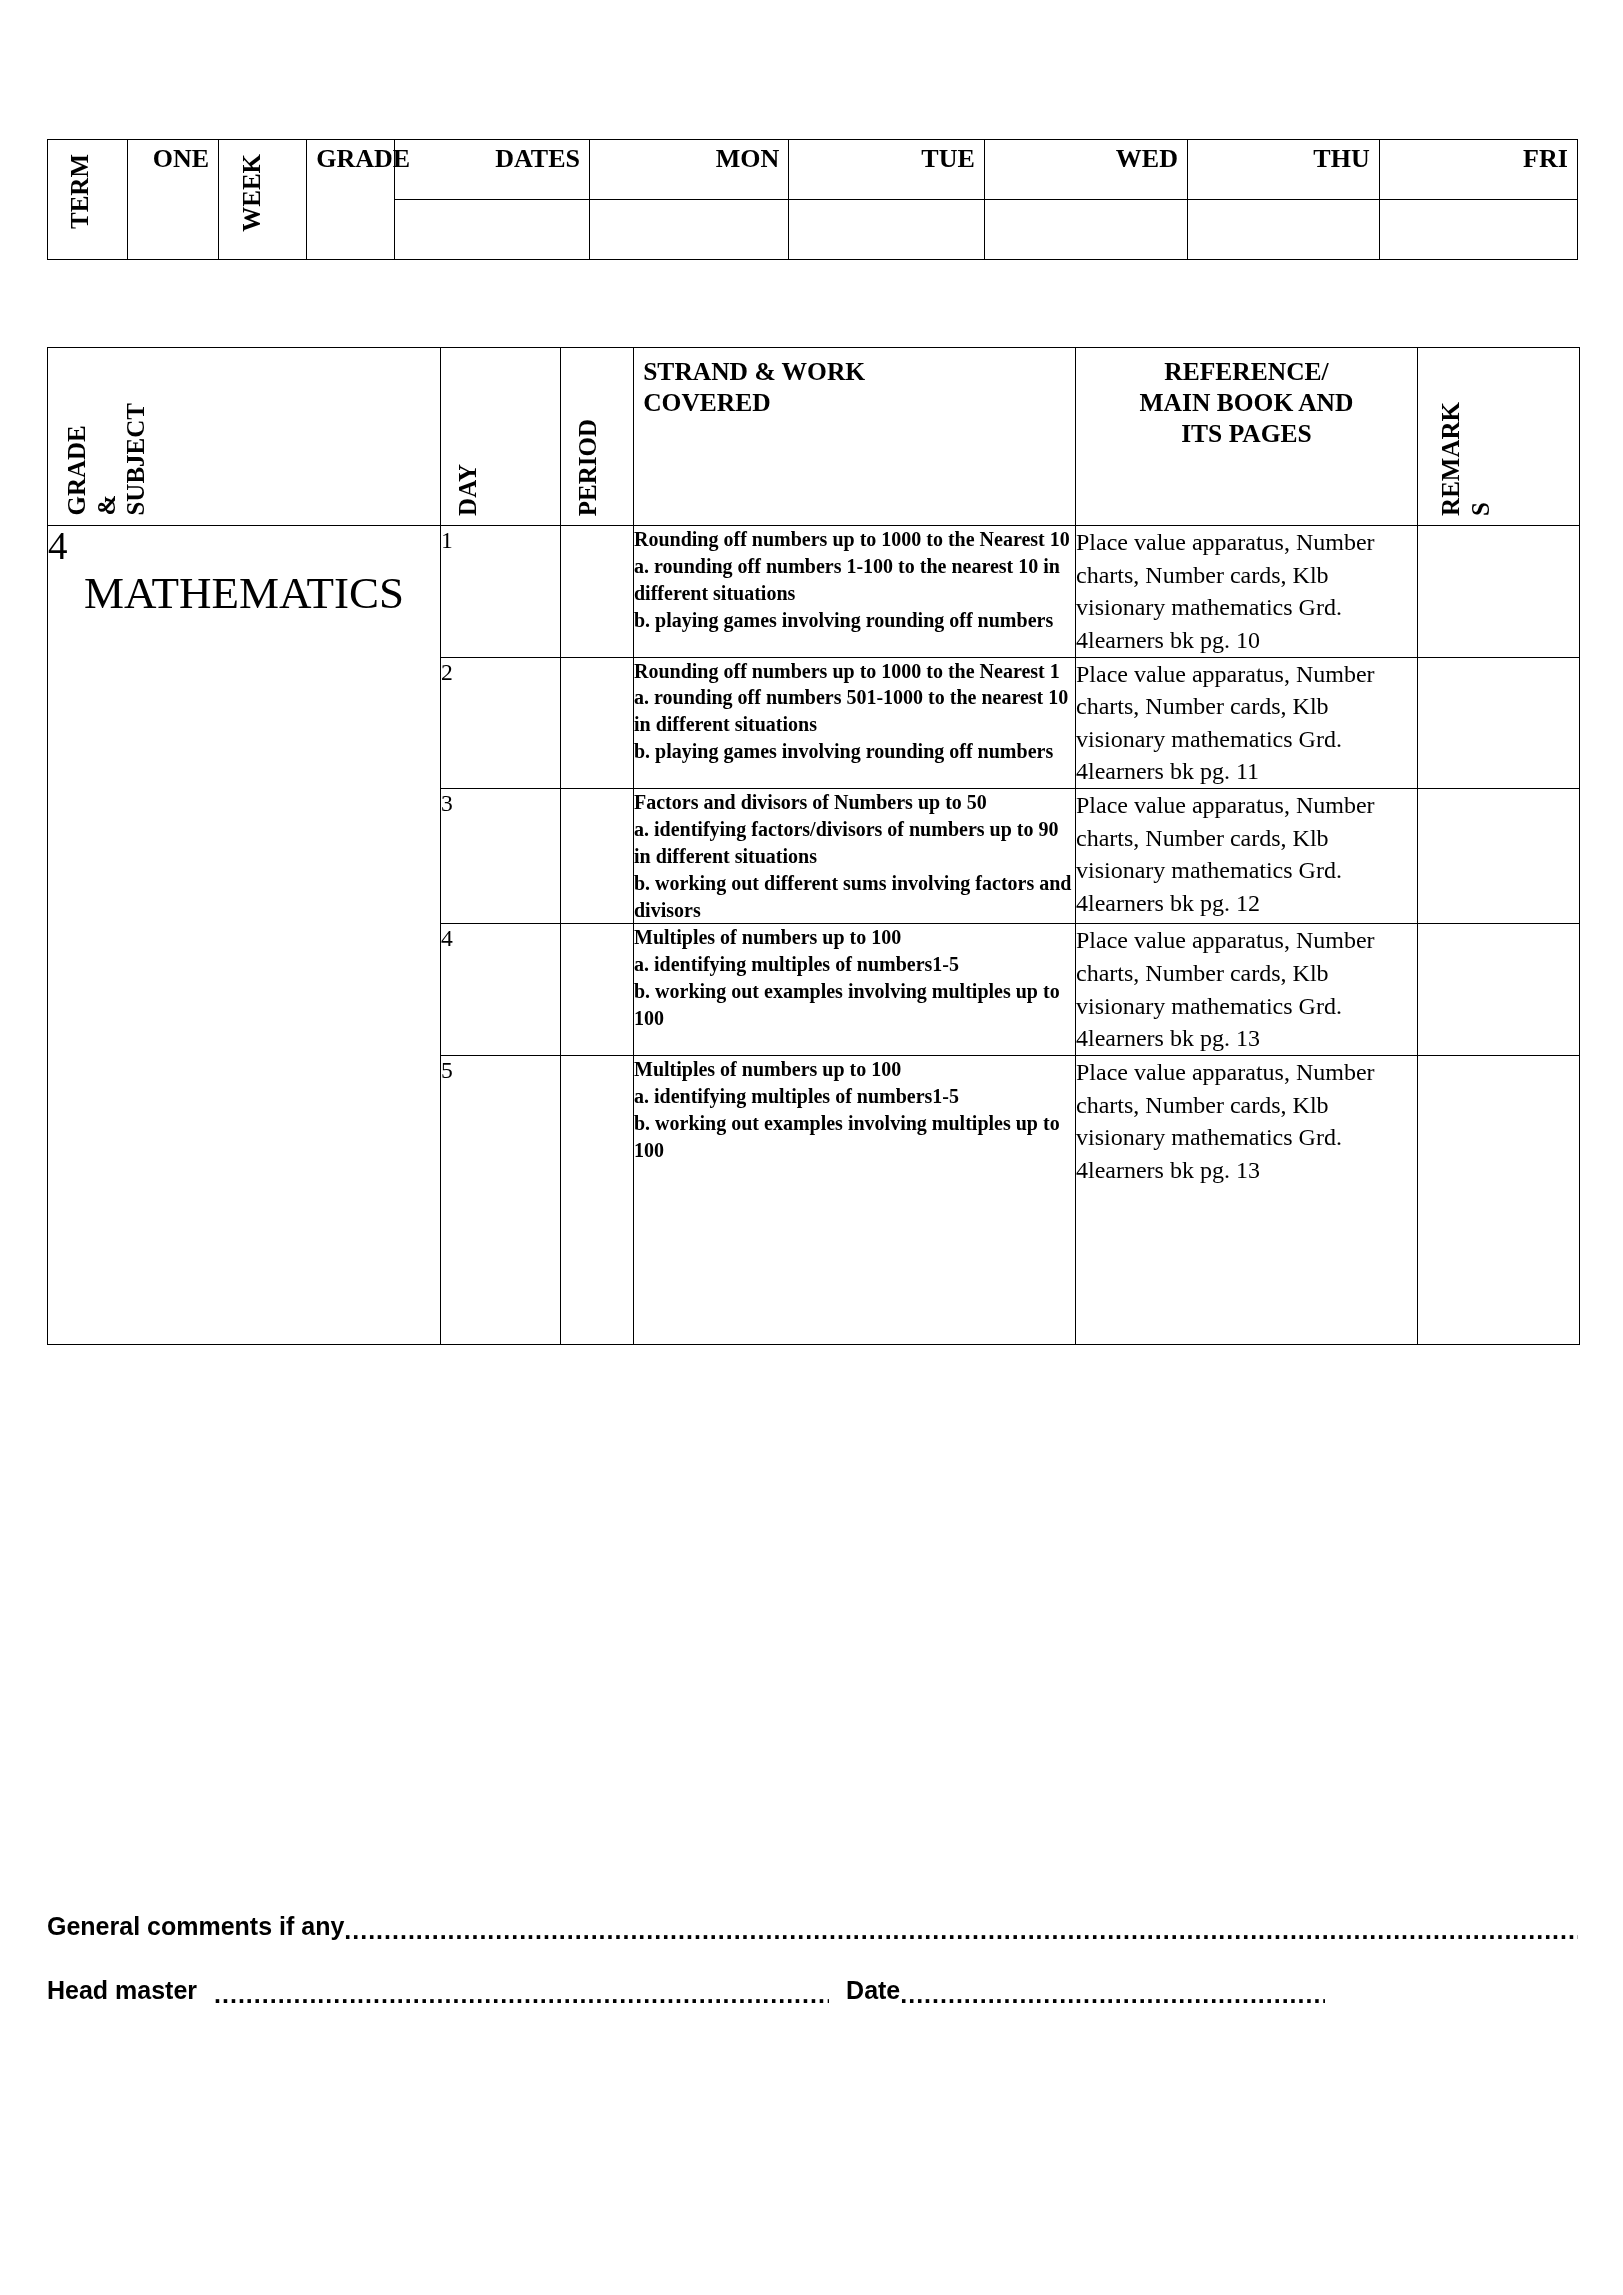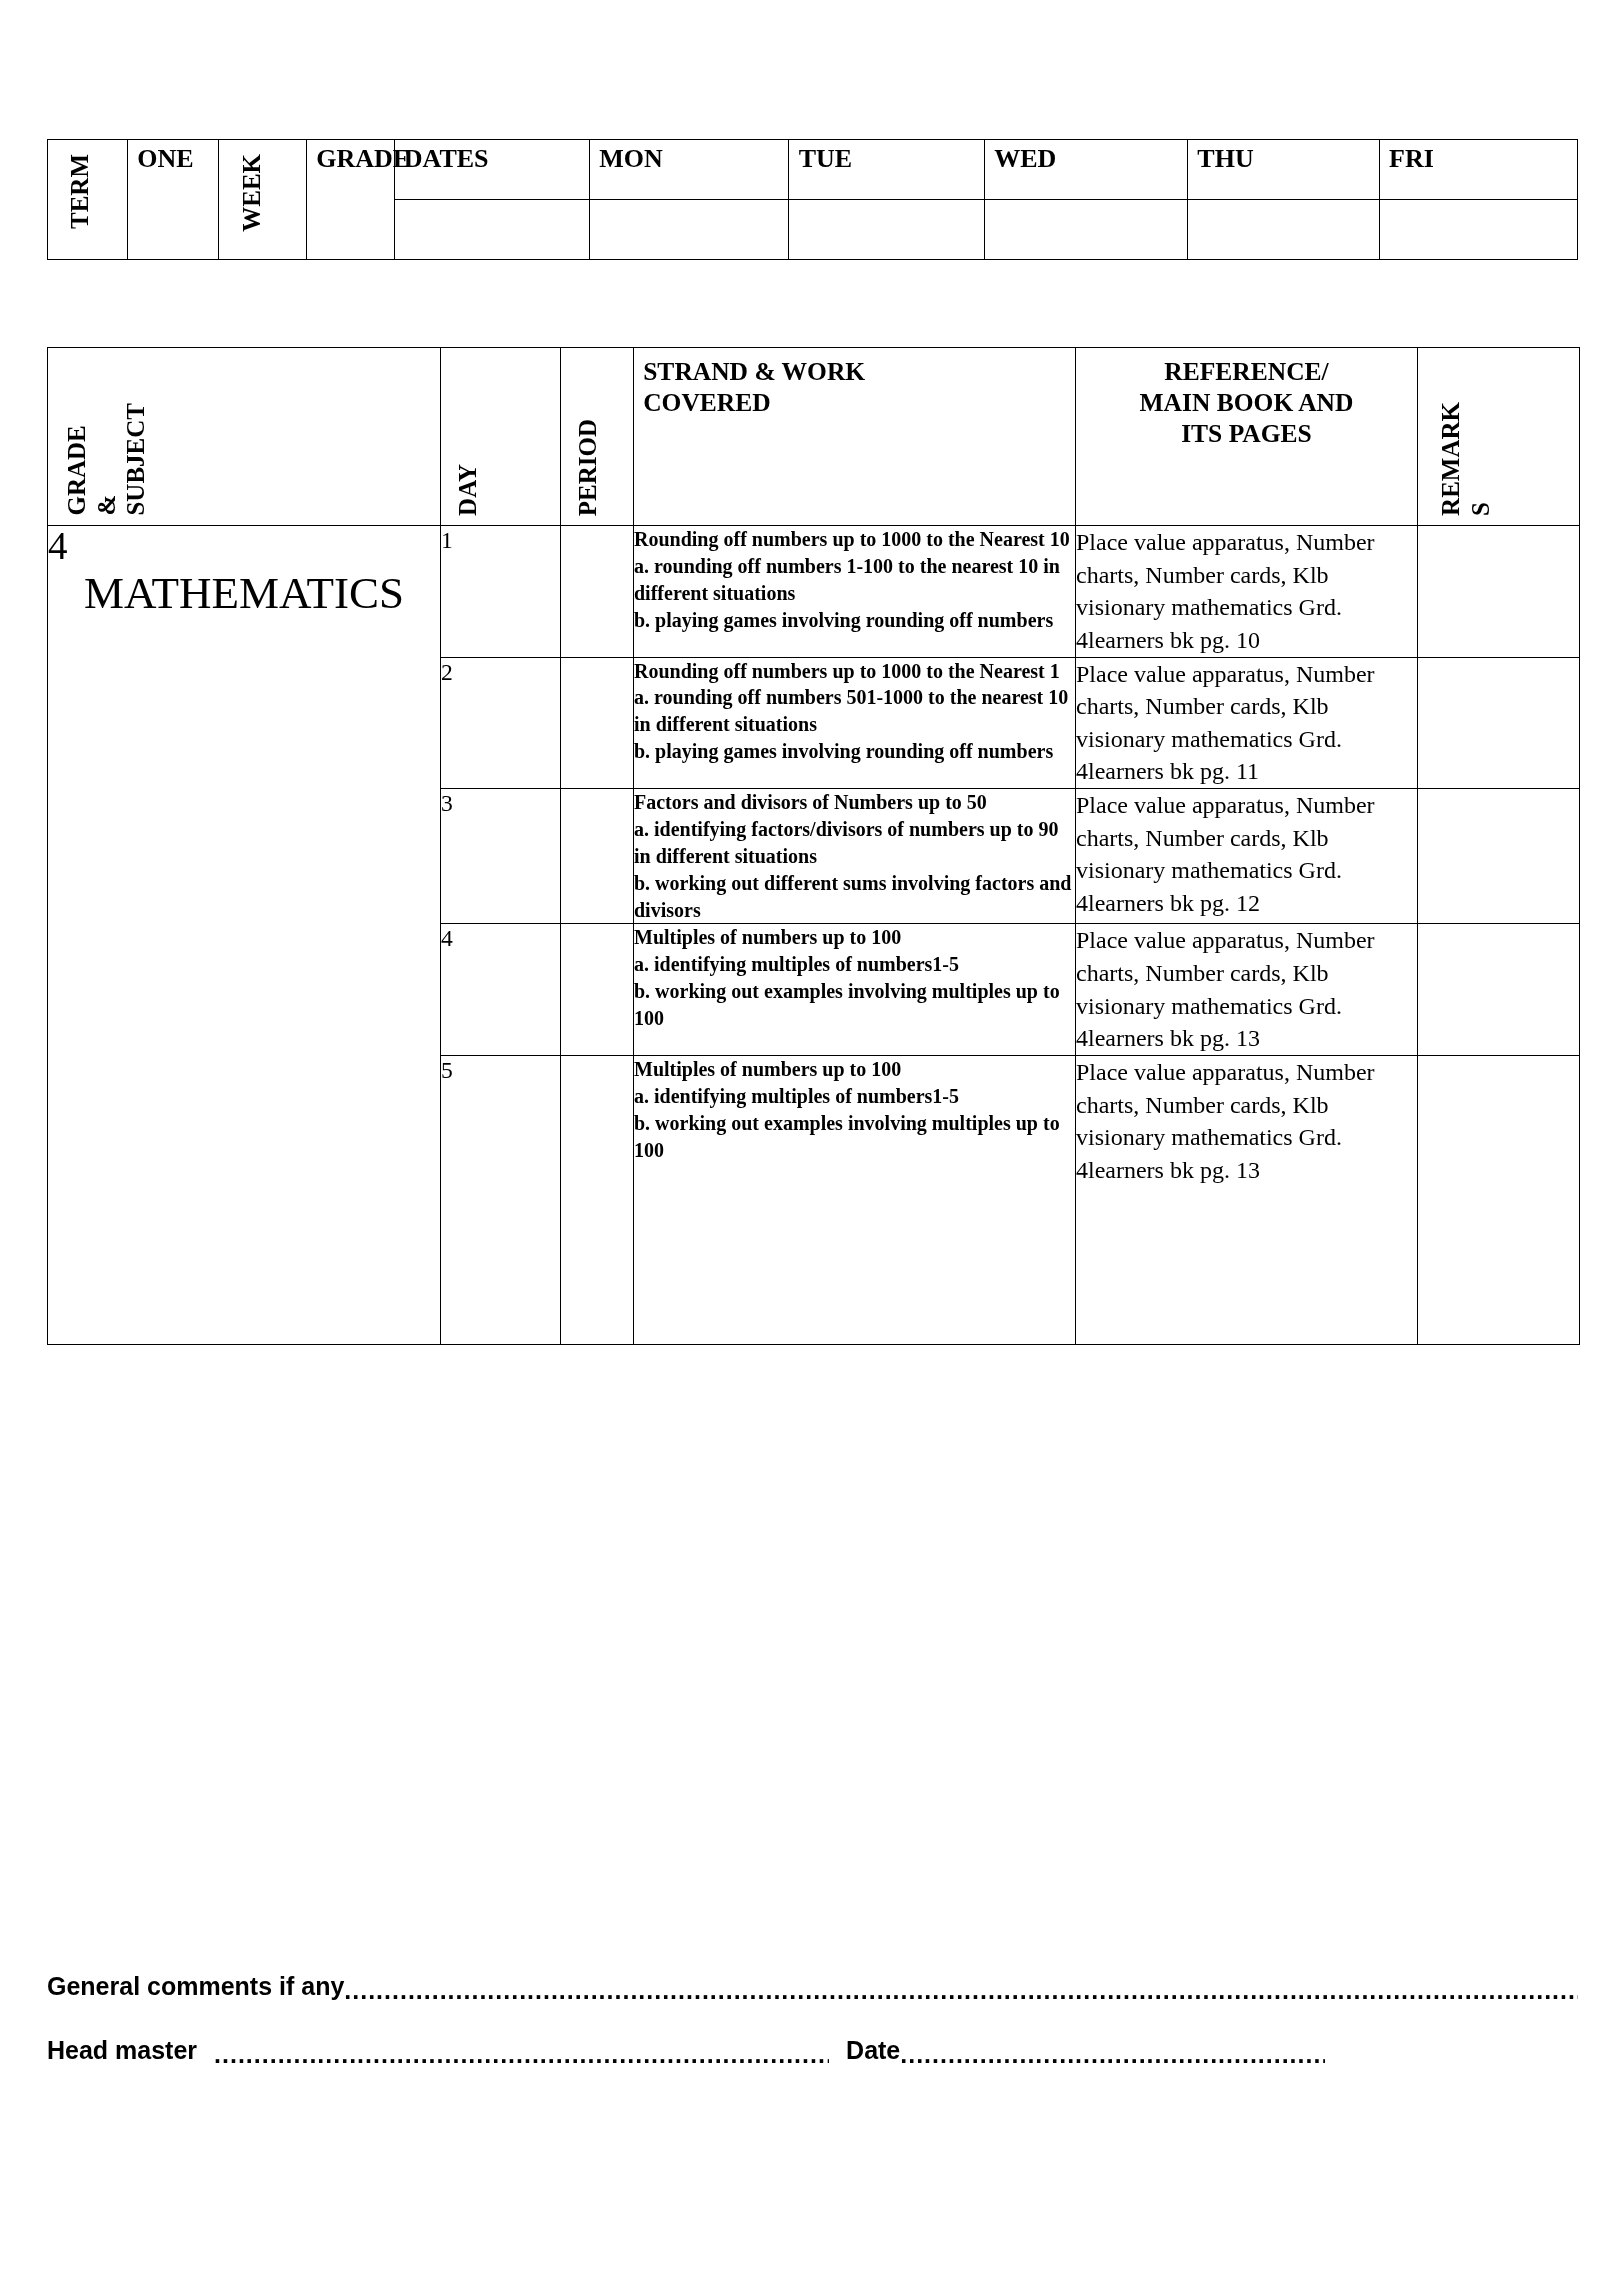--- a/index.html
+++ b/index.html
@@ -32,20 +32,21 @@
     top: 139px;
     width: 1531px;
     border-collapse: collapse;
     table-layout: fixed;
   }
   .top-table td {
     border: 1.3px solid #000;
     padding: 0;
     vertical-align: top;
     height: 59px;
+    text-align: right;
   }
   .top-table td.tall { height: 118px; }
   .top-table .lbl-h {
     font-family: "Liberation Serif", "DejaVu Serif", serif;
     font-weight: bold;
     font-size: 26px;
     line-height: 1.05;
     padding: 5.2px 9.2px 0 9.2px;
     display: block;
     white-space: nowrap;
@@ -148,21 +149,21 @@
     display: block;
     font-size: 45px;
     line-height: 1.25;
     margin-left: 36px;
   }
 
   
   .footer {
     position: absolute;
     left: 47px;
-    top: 1972px;
+    top: 1912px;
     width: 1531px;
     font-family: "Liberation Sans", "DejaVu Sans", sans-serif;
   }
   .foot-line {
     display: flex;
     align-items: baseline;
     font-size: 25px;
     font-weight: bold;
     margin-bottom: 35px;
     white-space: nowrap;

